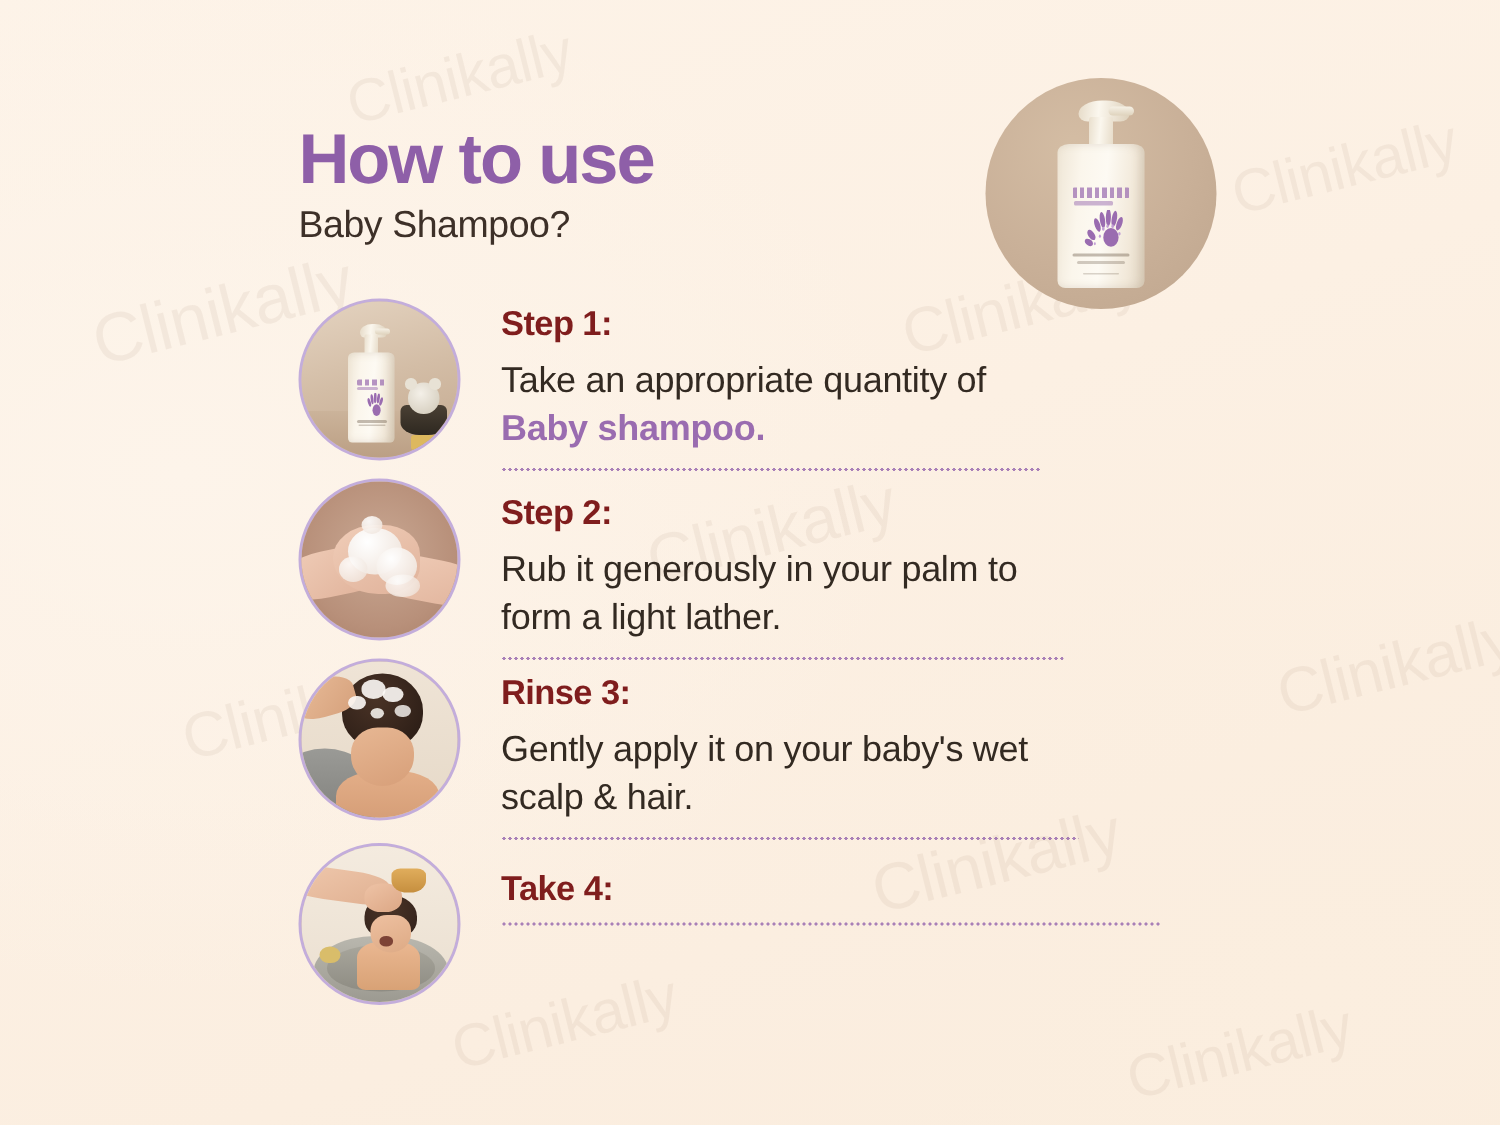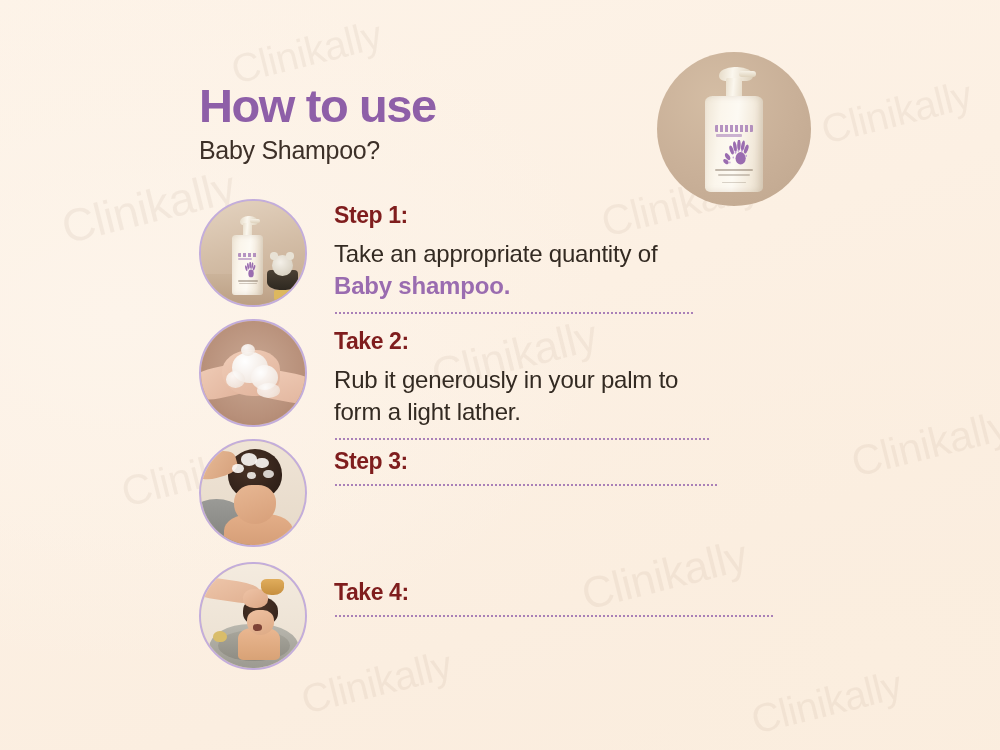--- a/index.html
+++ b/index.html
@@ -306,21 +306,21 @@
       <div class="hand h-armR"></div>
       <div class="hand h-palm"></div>
       <div class="foam f1"></div>
       <div class="foam f2"></div>
       <div class="foam f3"></div>
       <div class="foam f4"></div>
       <div class="foam f5"></div>
     </div>
   </div>
   <div class="step-text" style="left:334px; top:330px; width:375px;">
-    <div class="step-head">Take 2:</div>
+    <div class="step-head">Step 2:</div>
     <div class="step-body">Rub it generously in your palm to form a light lather.</div>
     <div class="divider"></div>
   </div>
 </div>
 
 <div class="step-row" style="left:0; top:0;">
   <div class="step-circle" style="left:199px; top:439px;">
     <div class="photo">
       <div class="sc3-bg"></div>
       <div class="sc3-tub"></div>
@@ -329,21 +329,22 @@
       <div class="sc3-face"></div>
       <div class="sc3-handA"></div>
       <div class="sc3-suds" style="left:38%;top:12%;width:16%;height:12%;"></div>
       <div class="sc3-suds" style="left:52%;top:16%;width:13%;height:10%;"></div>
       <div class="sc3-suds" style="left:30%;top:22%;width:11%;height:9%;"></div>
       <div class="sc3-suds" style="left:60%;top:28%;width:10%;height:8%;opacity:.8;"></div>
       <div class="sc3-suds" style="left:44%;top:30%;width:9%;height:7%;opacity:.85;"></div>
     </div>
   </div>
   <div class="step-text" style="left:334px; top:450px; width:385px;">
-    <div class="step-head">Step 3:</div>
+    <div class="step-head">Rinse 3:</div>
+    <div class="step-body">Gently apply it on your baby's wet scalp &amp; hair.</div>
     <div class="divider"></div>
   </div>
 </div>
 
 <div class="step-row" style="left:0; top:0;">
   <div class="step-circle" style="left:199px; top:562px;">
     <div class="photo">
       <div class="sc4-bg"></div>
       <div class="sc4-tub">
         <div class="sc4-tub-in"></div>

